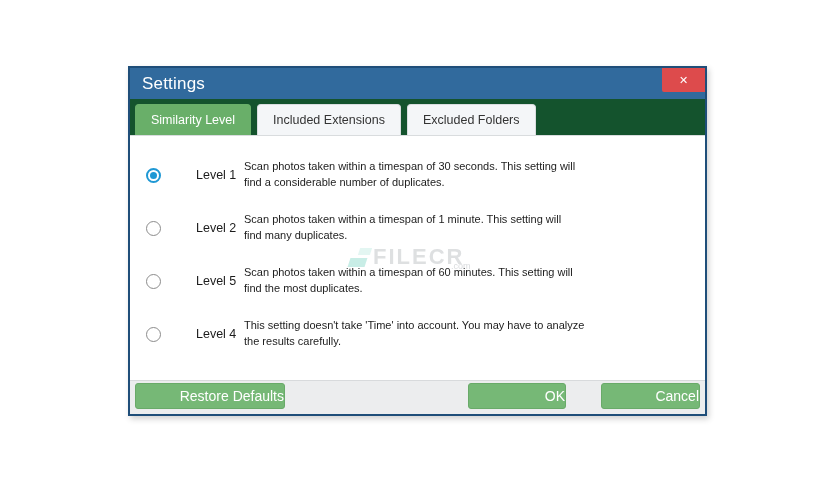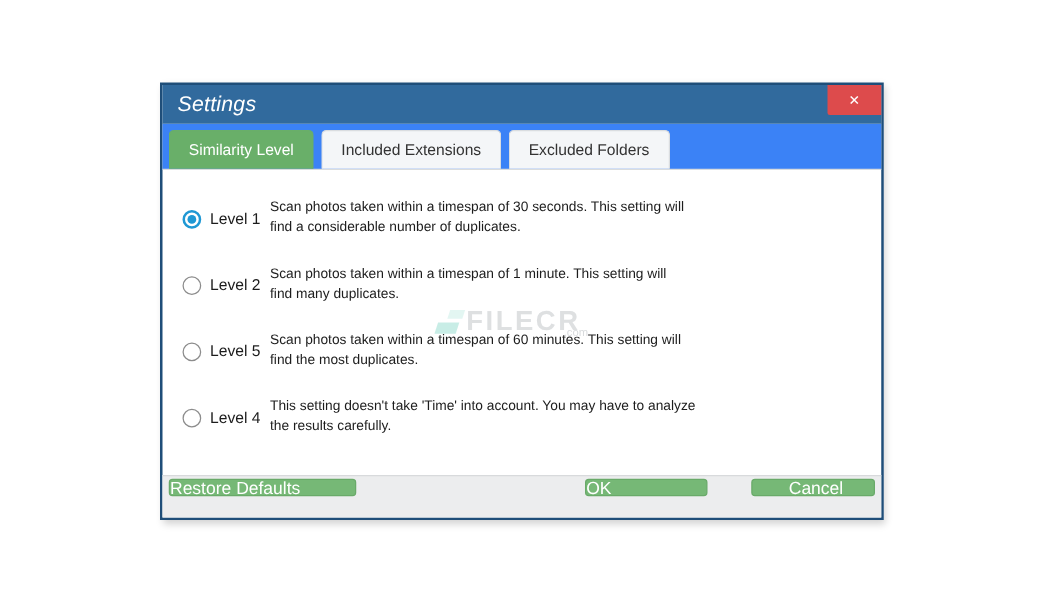--- a/index.html
+++ b/index.html
@@ -11,56 +11,56 @@
   html,body{width:836px;height:484px;background:#ffffff;overflow:hidden;
     font-family:"Liberation Sans","DejaVu Sans",sans-serif;}
   .stage{position:relative;width:836px;height:484px;background:#fff;}
 
   .dialog{position:absolute;left:128px;top:66px;width:579px;height:350px;
     background:#fff;border:2px solid var(--c-border);
     box-shadow:2px 3px 6px rgba(0,0,0,0.18);}
 
   .titlebar{position:relative;height:31px;background:var(--c-header);
     display:flex;align-items:center;padding-left:12px;}
-  .title{color:#ffffff;font-size:17px;font-weight:400;letter-spacing:0.2px;font-style:italic;}
+  .title{color:#ffffff;font-size:17px;font-weight:400;letter-spacing:0.2px;}
   .close-btn{position:absolute;top:0;right:0;width:43px;height:24px;
     background:var(--c-close);color:#fff;font-size:11px;font-weight:bold;
     display:flex;align-items:center;justify-content:center;cursor:pointer;
     border-bottom-left-radius:2px;}
 
-  .tabs{display:flex;gap:6px;padding:5px 0 16px 5px;background:#3b82f6;
+  .tabs{display:flex;gap:6px;padding:5px 0 16px 5px;background:#14532d;
     border-bottom:1px solid #d9dcde;height:37px;}
   .tab{height:31px;line-height:30px;padding:0 15px;font-size:12.5px;
     border-radius:4px 4px 0 0;color:#333;background:#f4f6f8;
     border:1px solid #dadde0;border-bottom:none;cursor:pointer;}
   .tab.active{background:var(--c-tab-active);color:#fff;border-color:var(--c-tab-active);}
 
   .content{position:relative;padding:21px 16px 0 16px;}
   .row{display:flex;align-items:center;margin-bottom:17px;min-height:36px;}
   .radio{flex:0 0 auto;width:15px;height:15px;border-radius:50%;
     border:1.5px solid #8c8c8c;background:#fff;margin-right:7px;position:relative;cursor:pointer;}
   .radio.checked{border:2px solid var(--c-radio);}
   .radio.checked::after{content:"";position:absolute;left:2px;top:2px;width:7px;height:7px;
     border-radius:50%;background:var(--c-radio);}
-  .lvl{flex:0 0 48px;font-size:12.5px;color:var(--c-text);}
+  .lvl{flex:0 0 48px;font-size:12.5px;color:var(--c-text);margin-left:28px;}
   .desc{font-size:11px;color:var(--c-text);line-height:1.42;white-space:pre-line;}
 
   .watermark{position:absolute;left:243px;top:108px;opacity:0.55;pointer-events:none;z-index:3;}
   .wm-shape{position:absolute;left:-24px;top:14px;width:17px;height:9px;
     background:#49c5ad;opacity:0.55;transform:skewX(-18deg);}
   .wm-shape2{position:absolute;left:-14px;top:4px;width:12px;height:7px;
     background:#8fdccb;opacity:0.45;transform:skewX(-18deg);}
   .wm-text{font-size:22px;font-weight:bold;letter-spacing:2px;color:#9aa0a6;opacity:0.6;}
   .wm-com{position:absolute;right:-6px;top:17px;font-size:9px;color:#9aa0a6;opacity:0.7;}
 
   .footer{position:absolute;left:0;right:0;bottom:0;height:34px;
     background:var(--c-footer);border-top:1px solid #d8dadc;}
-  .btn{position:absolute;top:2px;height:14px;background:var(--c-btn);
+  .btn{position:absolute;top:2px;height:26px;background:var(--c-btn);
     border:1px solid var(--c-btn-border);border-radius:3px;color:#fff;
-    font-size:14px;display:flex;align-items:center;justify-content:flex-start;cursor:pointer;}
+    font-size:14px;display:flex;align-items:center;justify-content:flex-end;cursor:pointer;}
   .btn-restore{left:5px;width:150px;}
   .btn-ok{right:139px;width:98px;}
   .btn-cancel{right:5px;width:99px;padding-left:29px;}
 </style>
 </head>
 <body>
 
 <div class="stage">
   <div class="dialog">
 

